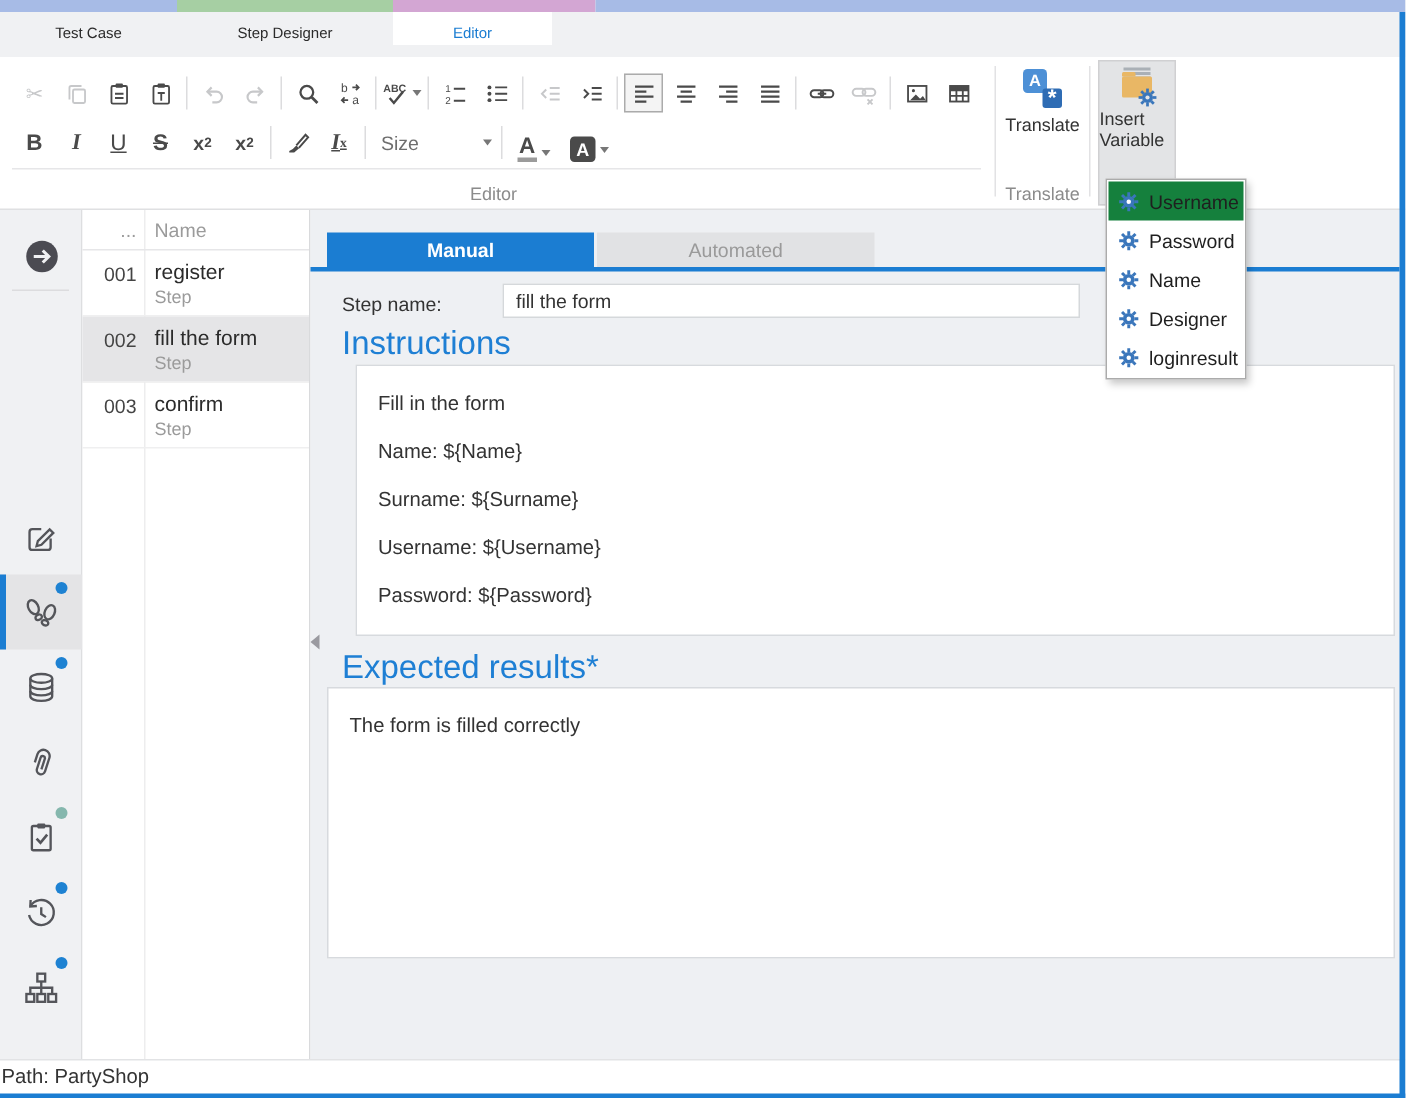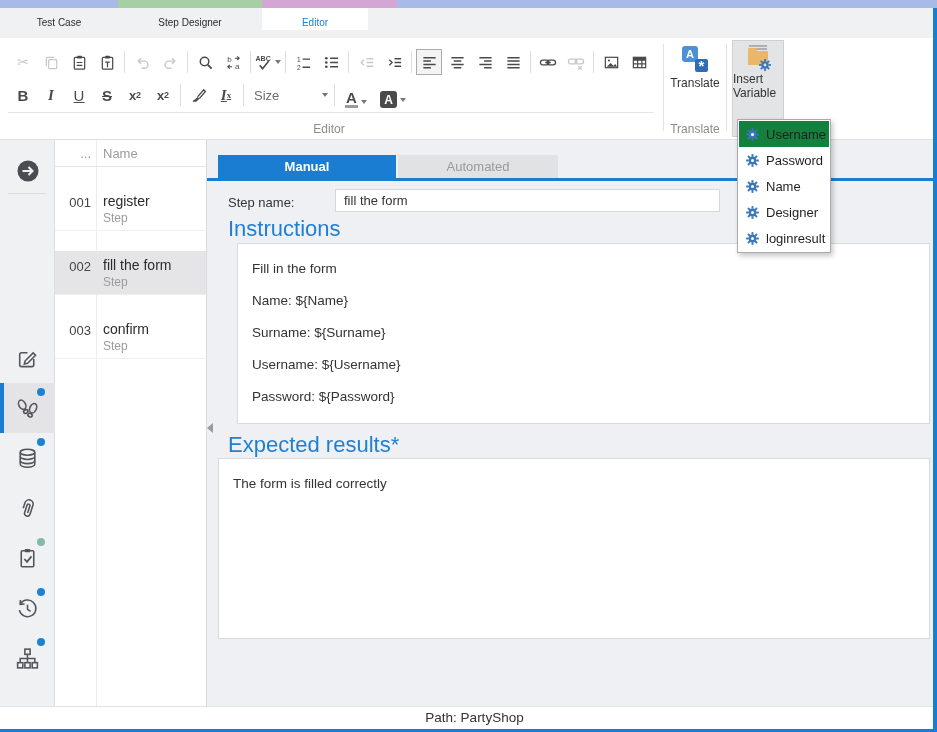--- a/index.html
+++ b/index.html
@@ -96,46 +96,46 @@
   .side-item.selected::before { content:""; position:absolute; left:0; top:0; bottom:0; width:4px; background:#1b7dd2; }
   .side-sep { position:absolute; left:8px; right:8px; top:53px; border-top:1px solid #dcdcde; }
   .badge { position:absolute; width:8px; height:8px; border-radius:50%; }
   .badge.blue { background:#1e82d2; } .badge.teal { background:#85b7ad; }
 
   .steplist { position:absolute; left:55px; top:140px; width:152px; height:566px; background:#fff; border-right:1px solid #d9dadc; }
   .sl-vline { position:absolute; left:41px; top:0; bottom:0; width:1px; background:#ededee; }
   .sl-header { position:relative; height:27px; border-bottom:1px solid #e6e6e8; font-size:13px; color:#9b9b9b; }
   .sl-header .more { position:absolute; left:0; width:36px; text-align:right; top:6px; }
   .sl-header .name { position:absolute; left:48px; top:6px; }
-  .step-row { position:relative; height:44px; border-bottom:1px solid #efeff0;margin-top:20px; }
+  .step-row { position:relative; height:44px; border-bottom:1px solid #efeff0; }
   .step-row.selected { background:#e5e5e7; }
   .step-row .num  { position:absolute; left:0; width:36px; text-align:right; top:8px; font-size:13px; color:#444; }
   .step-row .nm   { position:absolute; left:48px; top:6px;  font-size:14px; color:#2b2b2b; }
   .step-row .typ  { position:absolute; left:48px; top:24px; font-size:12px; color:#9b9b9b; }
 
   .main { position:absolute; left:207px; top:140px; width:726px; height:566px; background:#eef0f3; }
   .mtabs { position:absolute; left:11px; top:15px; display:flex; gap:2px; }
   .mtab { width:178px; height:23px; line-height:23px; text-align:center; font-size:13px; }
   .mtab.manual { background:#1b7dd2; color:#fff; font-weight:bold; }
-  .mtab.automated { background:#e1e2e4; color:#9a9a9a; width:160px; }
+  .mtab.automated { background:#e1e2e4; color:#9a9a9a; width:185px; }
   .tabline { position:absolute; left:0; right:0; top:38px; height:3px; background:#1b7dd2; }
   .sn-label { position:absolute; left:21px; top:55px; font-size:13px; color:#333; }
   .sn-input { position:absolute; left:128px; top:49px; width:385px; height:23px; border:1px solid #d5d8db; background:#fff;
               font-size:13px; color:#333; padding:0 8px; font-family:inherit; }
   .sec-title { position:absolute; left:21px; font-size:22px; color:#1e7fd4; }
   .t-instr { top:76px; } .t-exp { top:292px; }
   .panel { position:absolute; left:11px; right:3px; height:181px; background:#fff; border:1px solid #d7dade; padding:15px 14px; }
   .p-instr { top:103px;margin-left:19px; } .p-exp { top:318px; }
   .panel p { margin:0 0 13px; font-size:13.5px; line-height:19px; color:#333; }
   .collapse-arrow { position:absolute; left:0px; top:283px; width:0; height:0;
                     border-top:5px solid transparent; border-bottom:5px solid transparent; border-right:6px solid #9a9aa0; }
 
   .right-border { position:absolute; left:933px; top:8px; width:4px; height:724px; background:#1b7dd2; z-index:60; }
   .statusbar { position:absolute; left:0; top:706px; width:100%; height:23px; background:#fff; border-top:1px solid #e2e3e5;
-               font-size:13.5px; color:#333; line-height:22px; padding-left:12px;text-align:center; }
+               font-size:13.5px; color:#333; line-height:22px; padding-left:1px; }
   .bottombar { position:absolute; left:0; top:729px; width:100%; height:3px; background:#1b7dd2; }
 
   svg text { stroke:none; fill:currentColor; font-family:"Liberation Sans","DejaVu Sans",sans-serif; }
 </style>
 </head>
 <body>
 
 <div class="stripe s1"></div>
 <div class="stripe s2"></div>
 <div class="stripe s3"></div>

